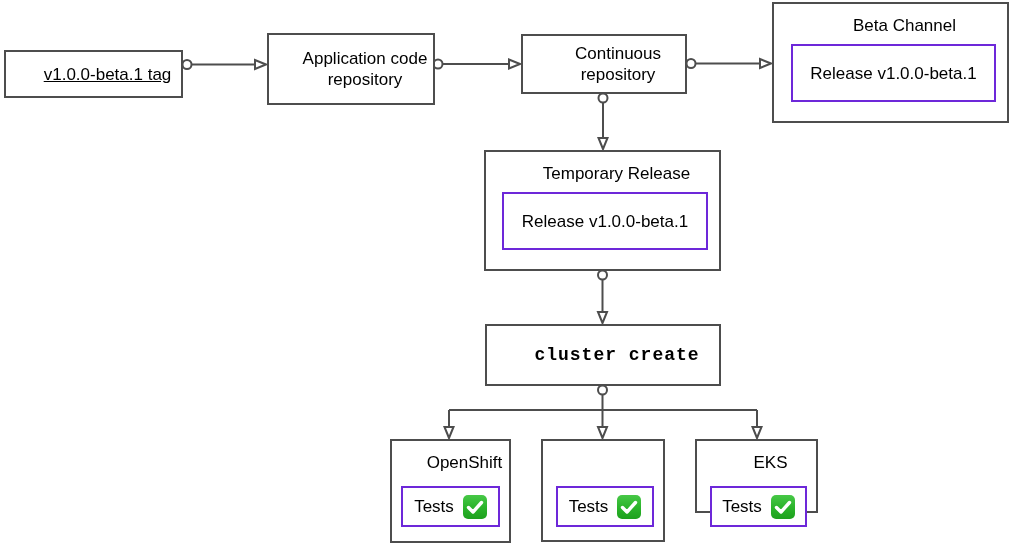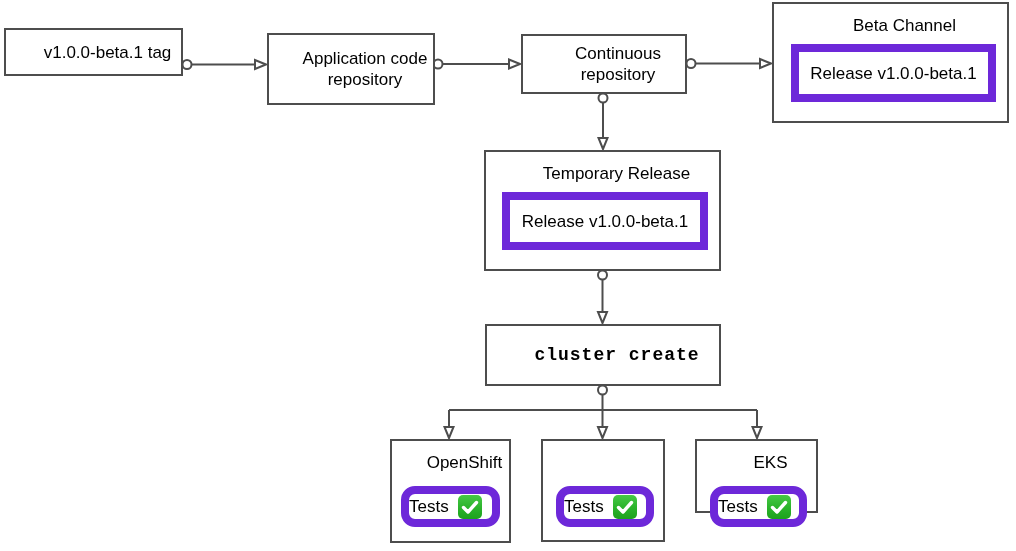--- a/index.html
+++ b/index.html
@@ -23,44 +23,44 @@
   }
   .container{display:block;}
   .container-title{
     text-align:center;
     font-size:17px;
     margin-top:11px;
   }
   .inner-box{
     position:absolute;
     box-sizing:border-box;
-    border:8px solid #6d28d9;
+    border:2px solid #6d28d9;
     background:#ffffff;
     display:flex;align-items:center;justify-content:center;
     text-align:center;
     font-size:17px;
   }
   .mono{
     font-family:"Liberation Mono","DejaVu Sans Mono",monospace;
     font-weight:bold;
     font-size:18px;
     letter-spacing:1px;
   }
-  .tests-row{display:flex;align-items:center;justify-content:flex-start;gap:9px;border-radius:14px;}
+  .tests-row{display:flex;align-items:center;justify-content:center;gap:9px;}
   .check-icon{
     width:24px;height:24px;
     border-radius:5px;
     background:linear-gradient(180deg,#47c847 0%,#2ab32a 55%,#1da11d 100%);
     display:flex;align-items:center;justify-content:center;
     flex:0 0 auto;
   }
   .check-icon svg{display:block;}
 
   
-  #node-tag      {left:4px;   top:28px;  width:179px; height:48px;}
+  #node-tag      {left:4px;   top:50px;  width:179px; height:48px;text-decoration:underline;}
   #node-repo     {left:267px; top:33px;  width:168px; height:72px;}
   #node-ci       {left:521px; top:34px;  width:166px; height:60px;}
   #node-beta     {left:772px; top:2px;   width:237px; height:121px;}
   #node-beta-inner {left:17px; top:40px; width:205px; height:58px;}
   #node-temp     {left:484px; top:150px; width:237px; height:121px;}
   #node-temp-inner {left:16px; top:40px; width:206px; height:58px;}
   #node-cluster  {left:485px; top:324px; width:236px; height:62px;text-align:right;}
   #node-openshift{left:390px; top:439px; width:121px; height:104px;}
   #node-openshift-inner{left:9px; top:45px; width:99px; height:41px;}
   #node-kurl     {left:541px; top:439px; width:124px; height:103px;}

